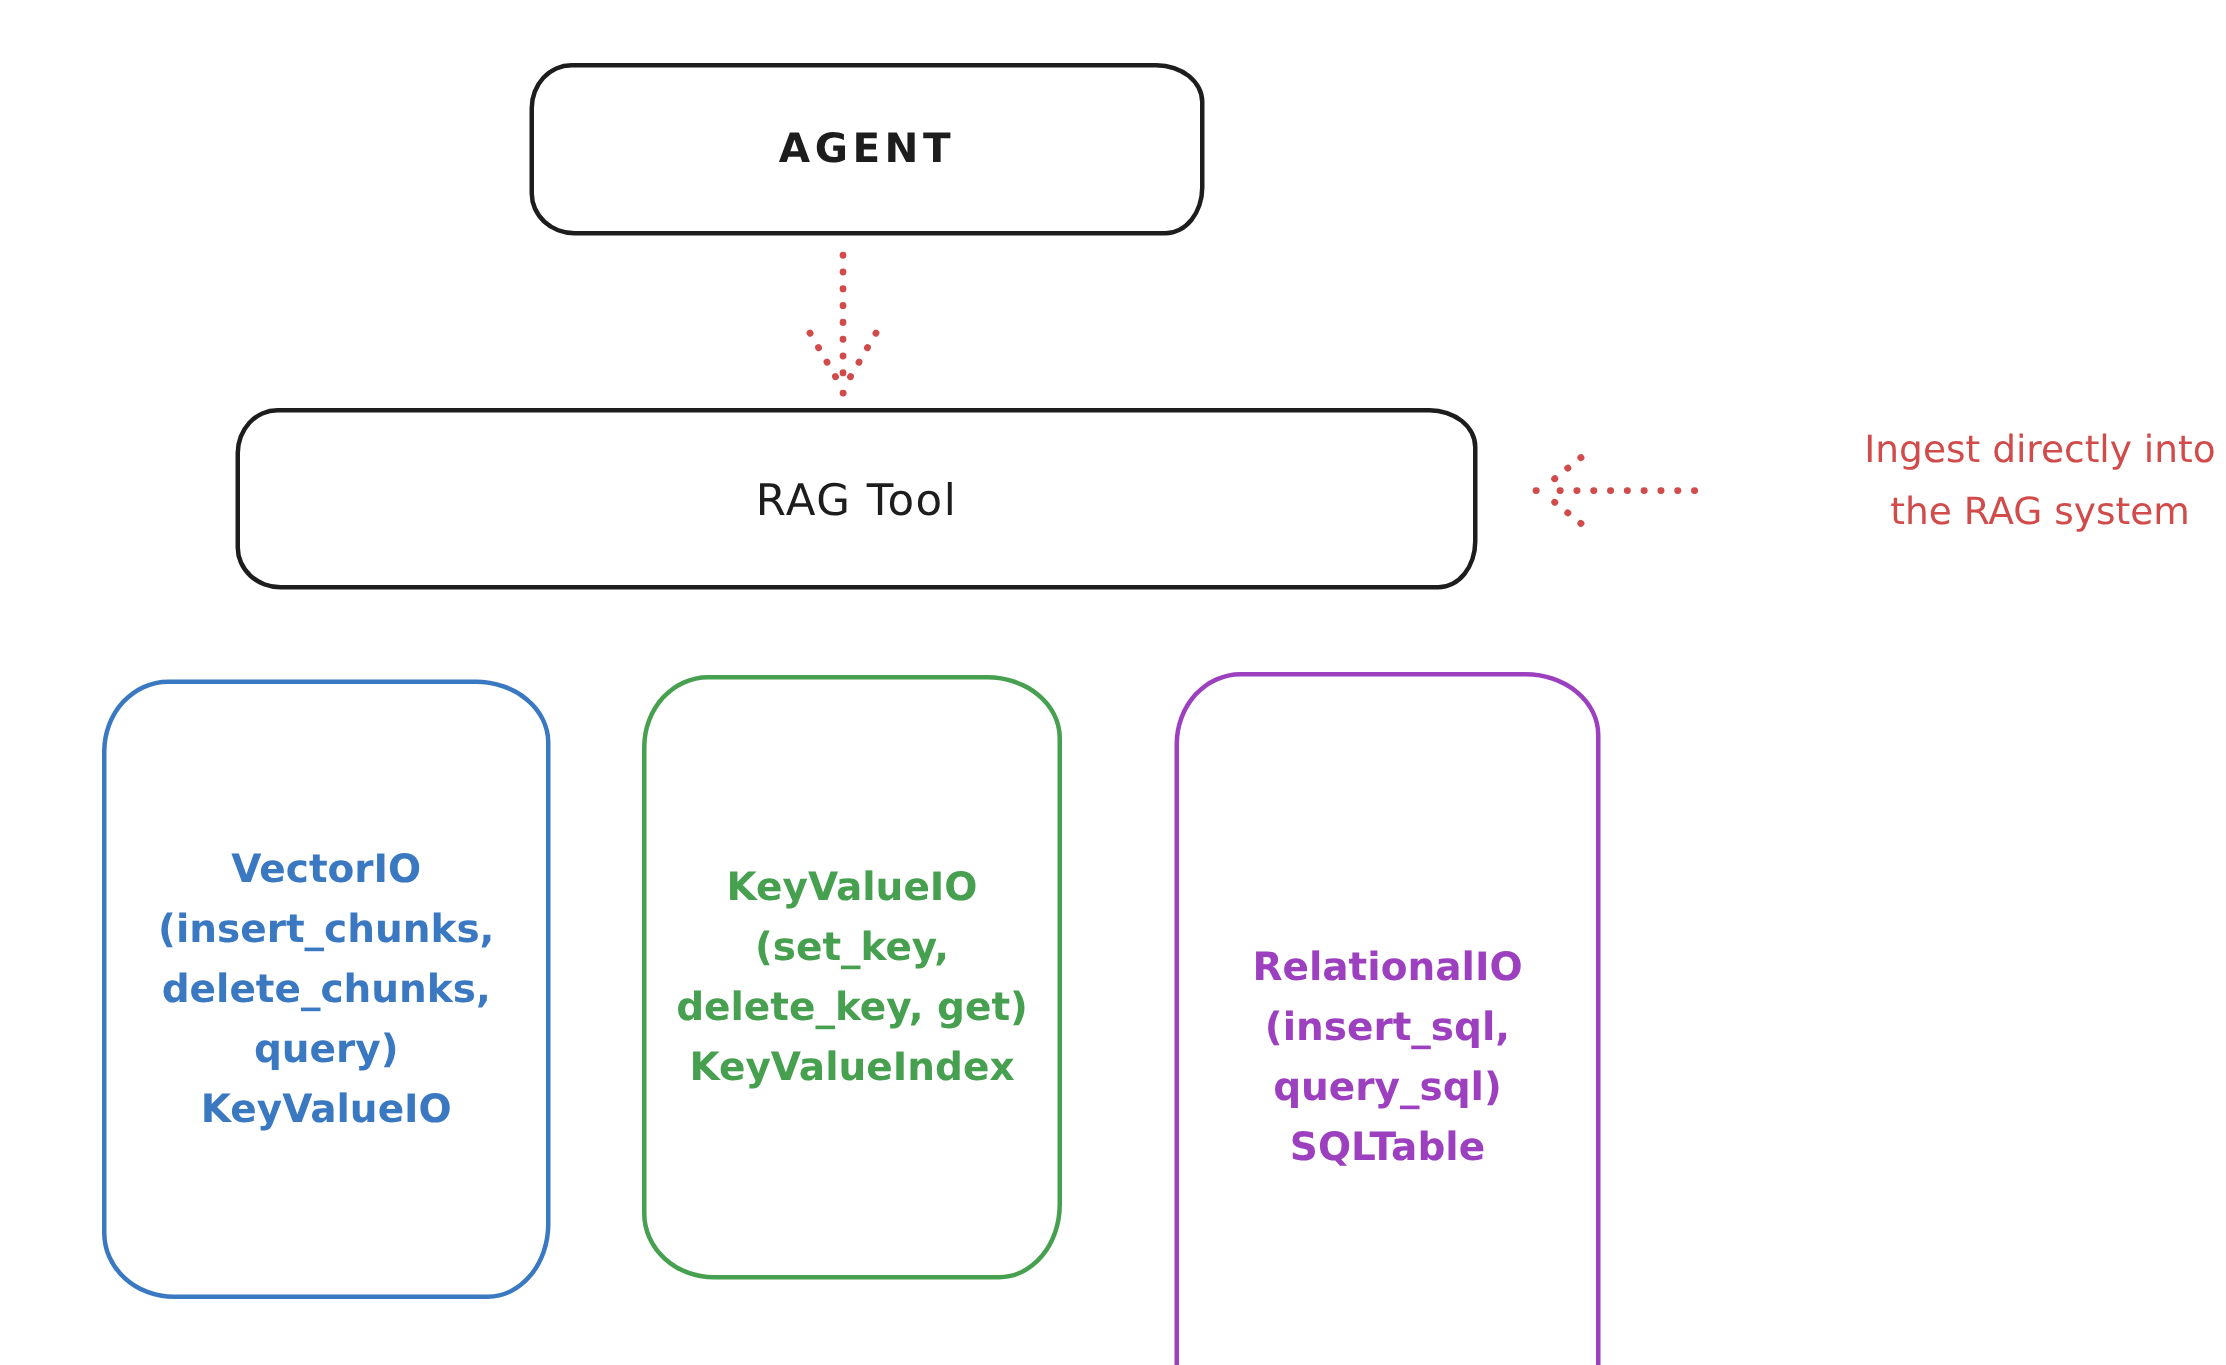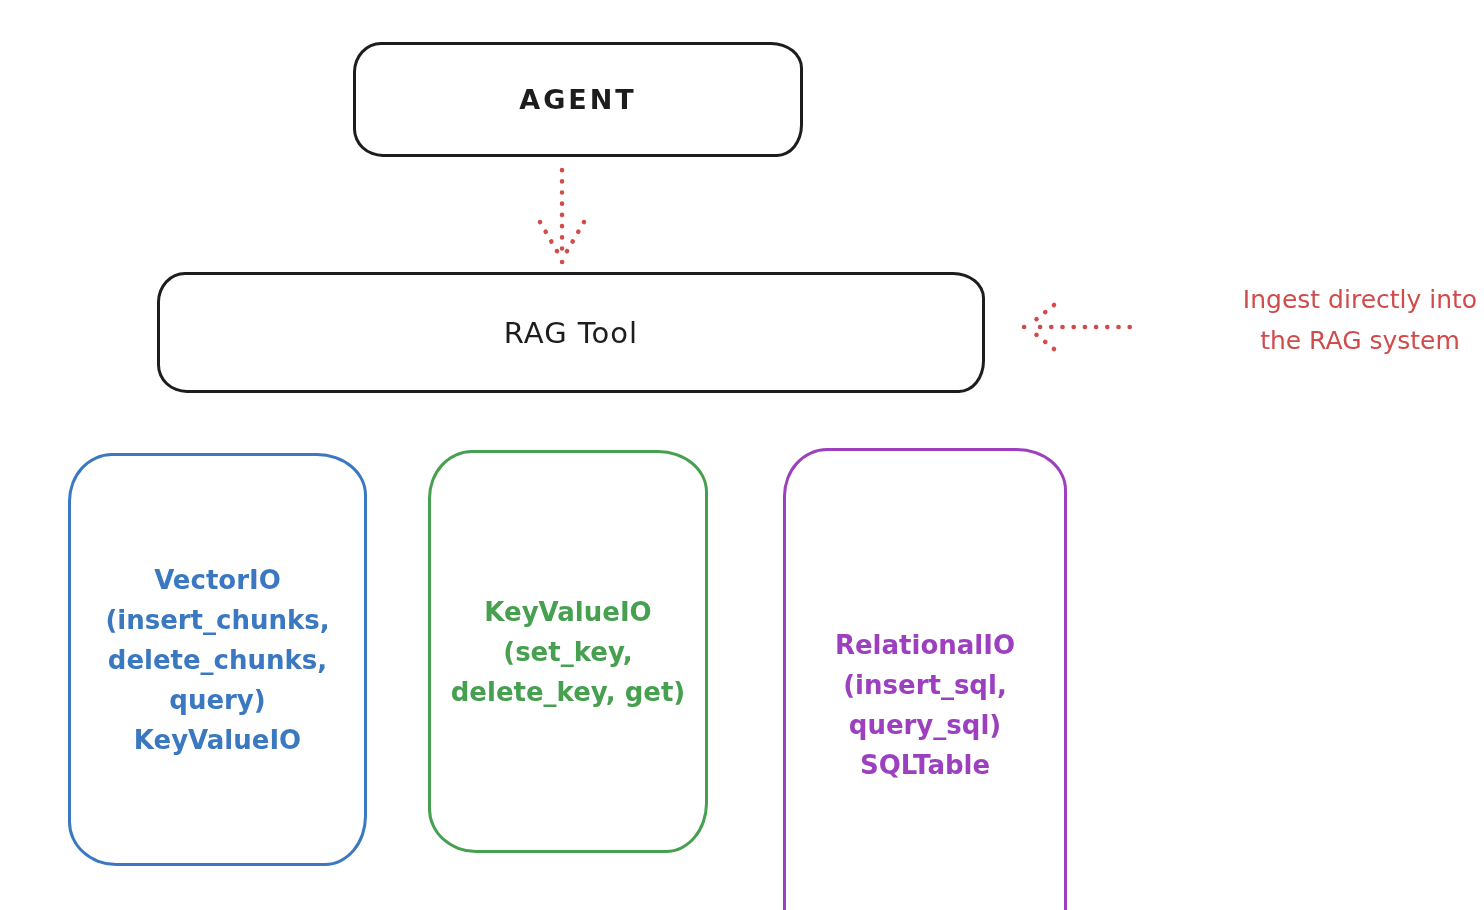--- a/index.html
+++ b/index.html
@@ -117,20 +117,21 @@
 (insert_chunks,
 delete_chunks,
 query)</div>
     <div>KeyValueIO</div>
   </div>
 
   <div class="node node-colored node-keyvalue">
     <div class="multiline">KeyValueIO
 (set_key,
 delete_key, get)</div>
+    <div>KeyValueIndex</div>
   </div>
 
   <div class="node node-colored node-relational">
     <div class="multiline">RelationalIO
 (insert_sql,
 query_sql)</div>
     <div>SQLTable</div>
   </div>
 
 </div>

